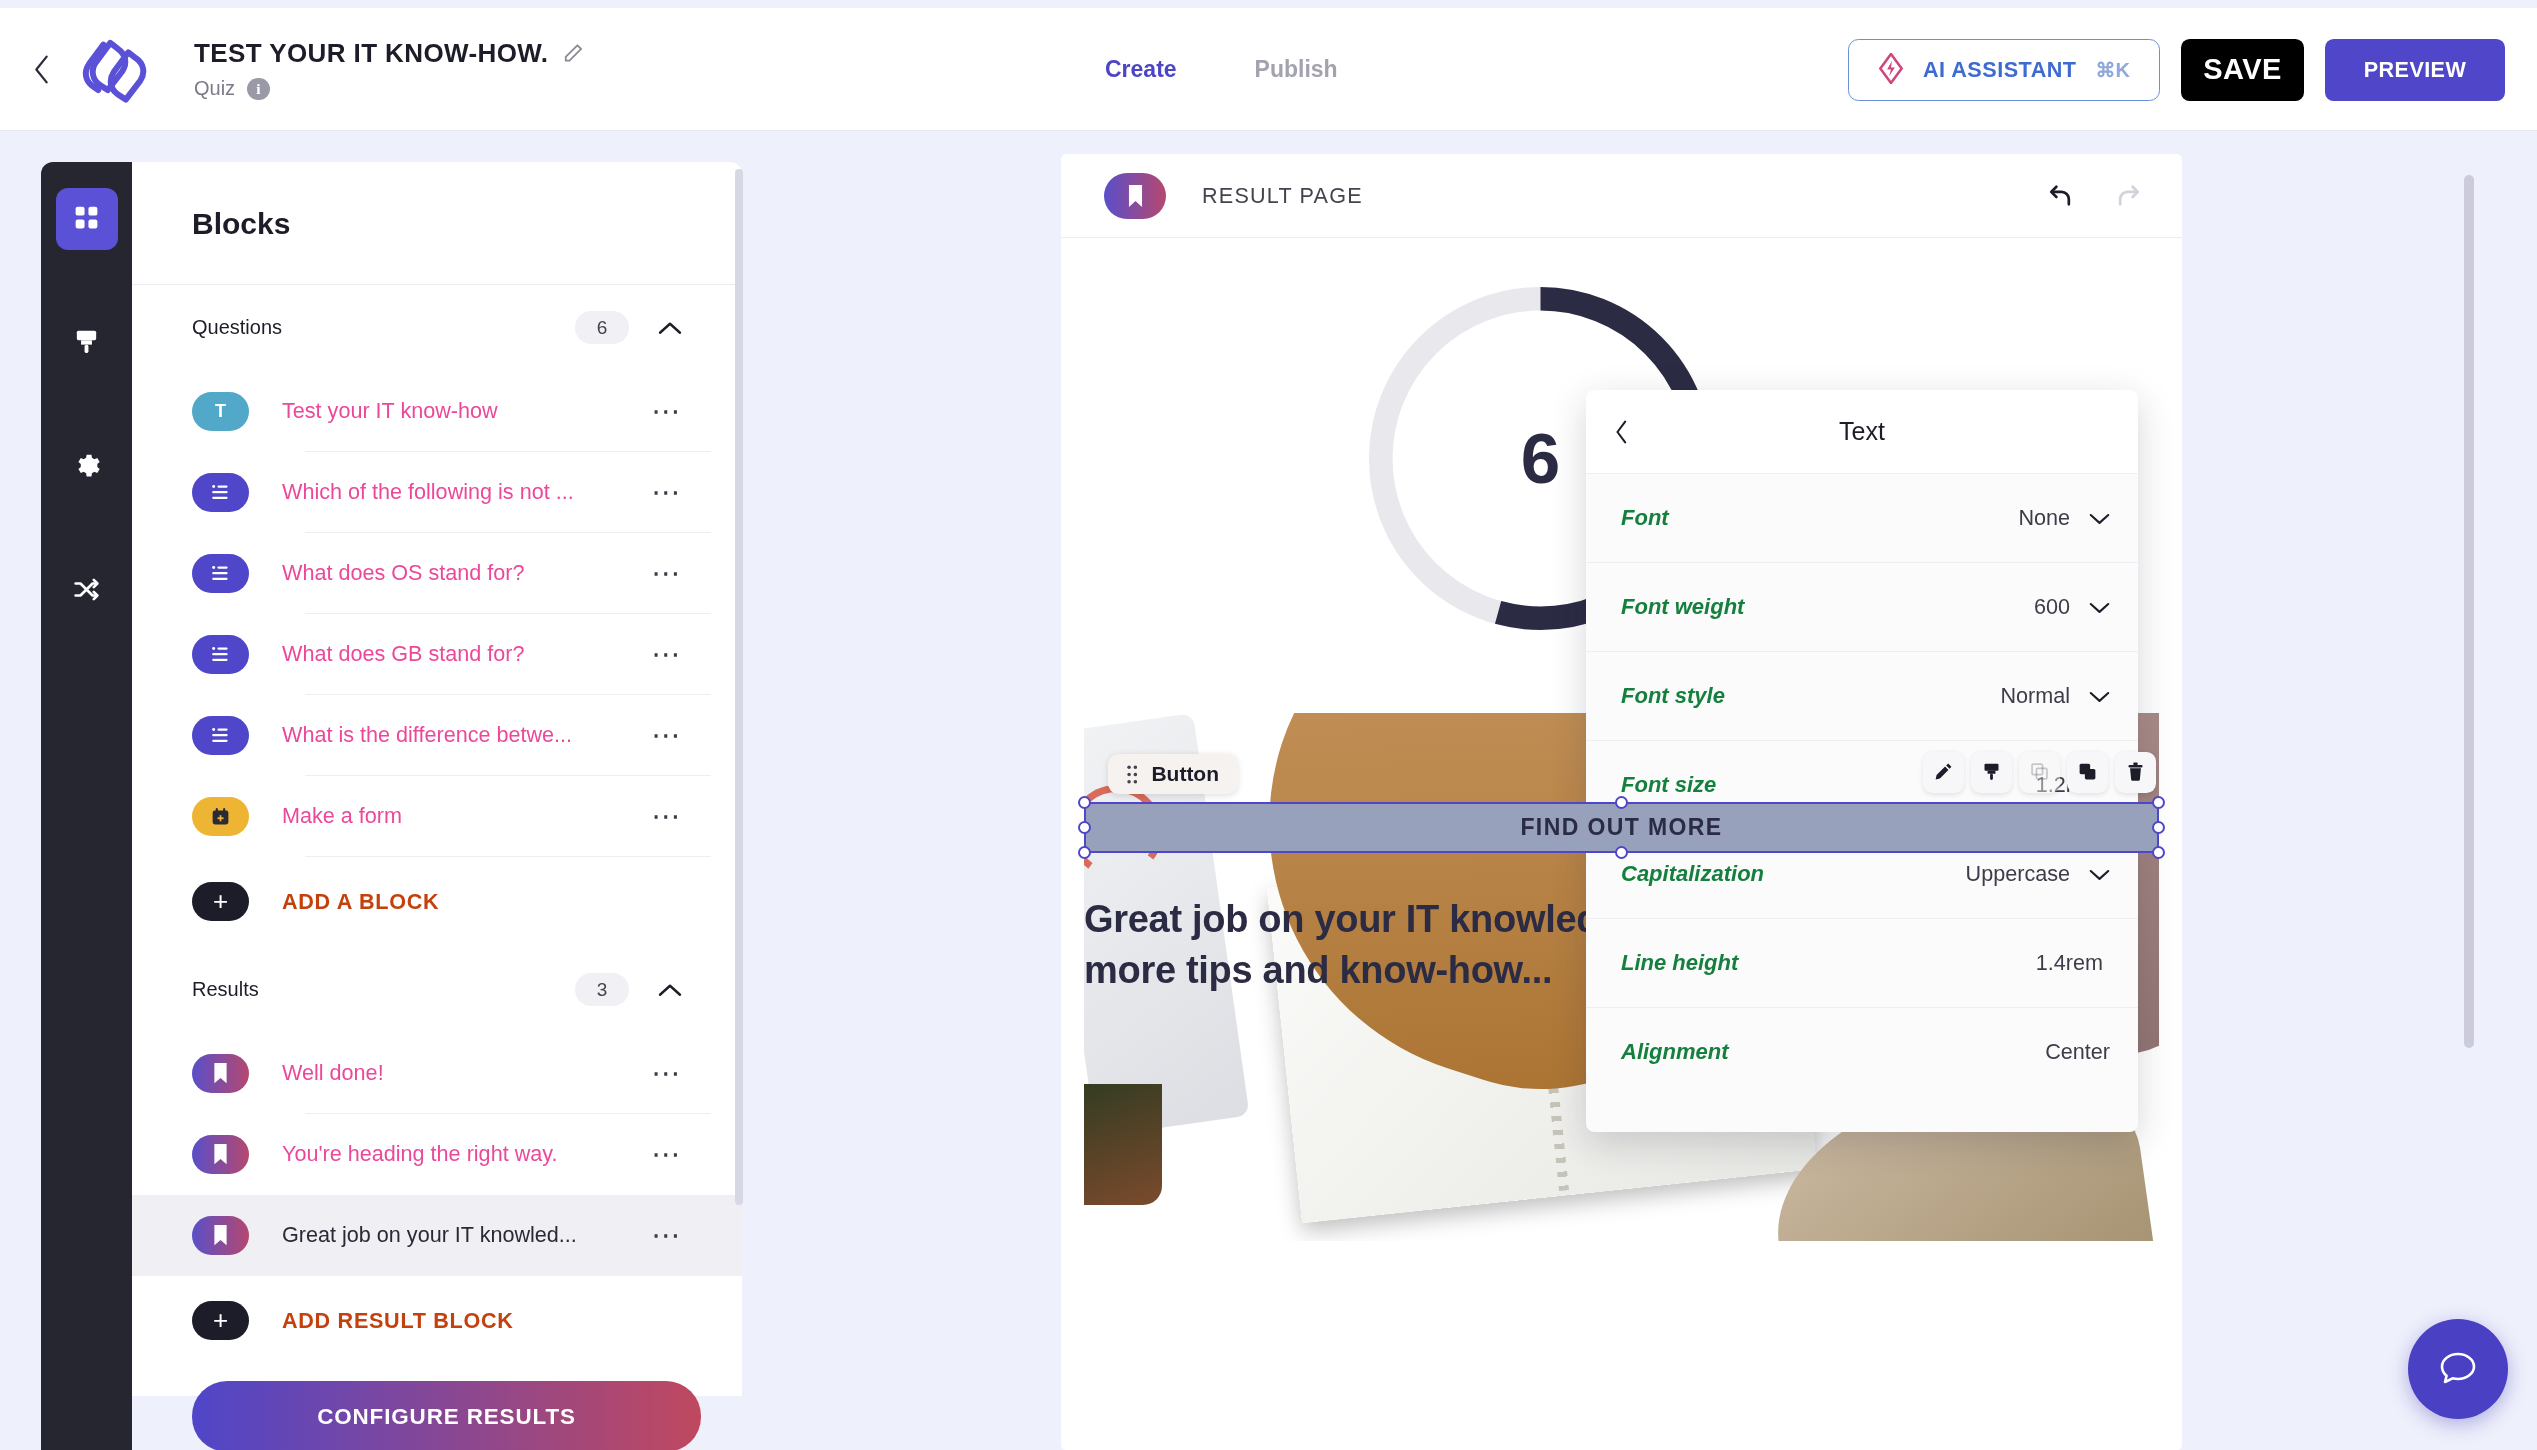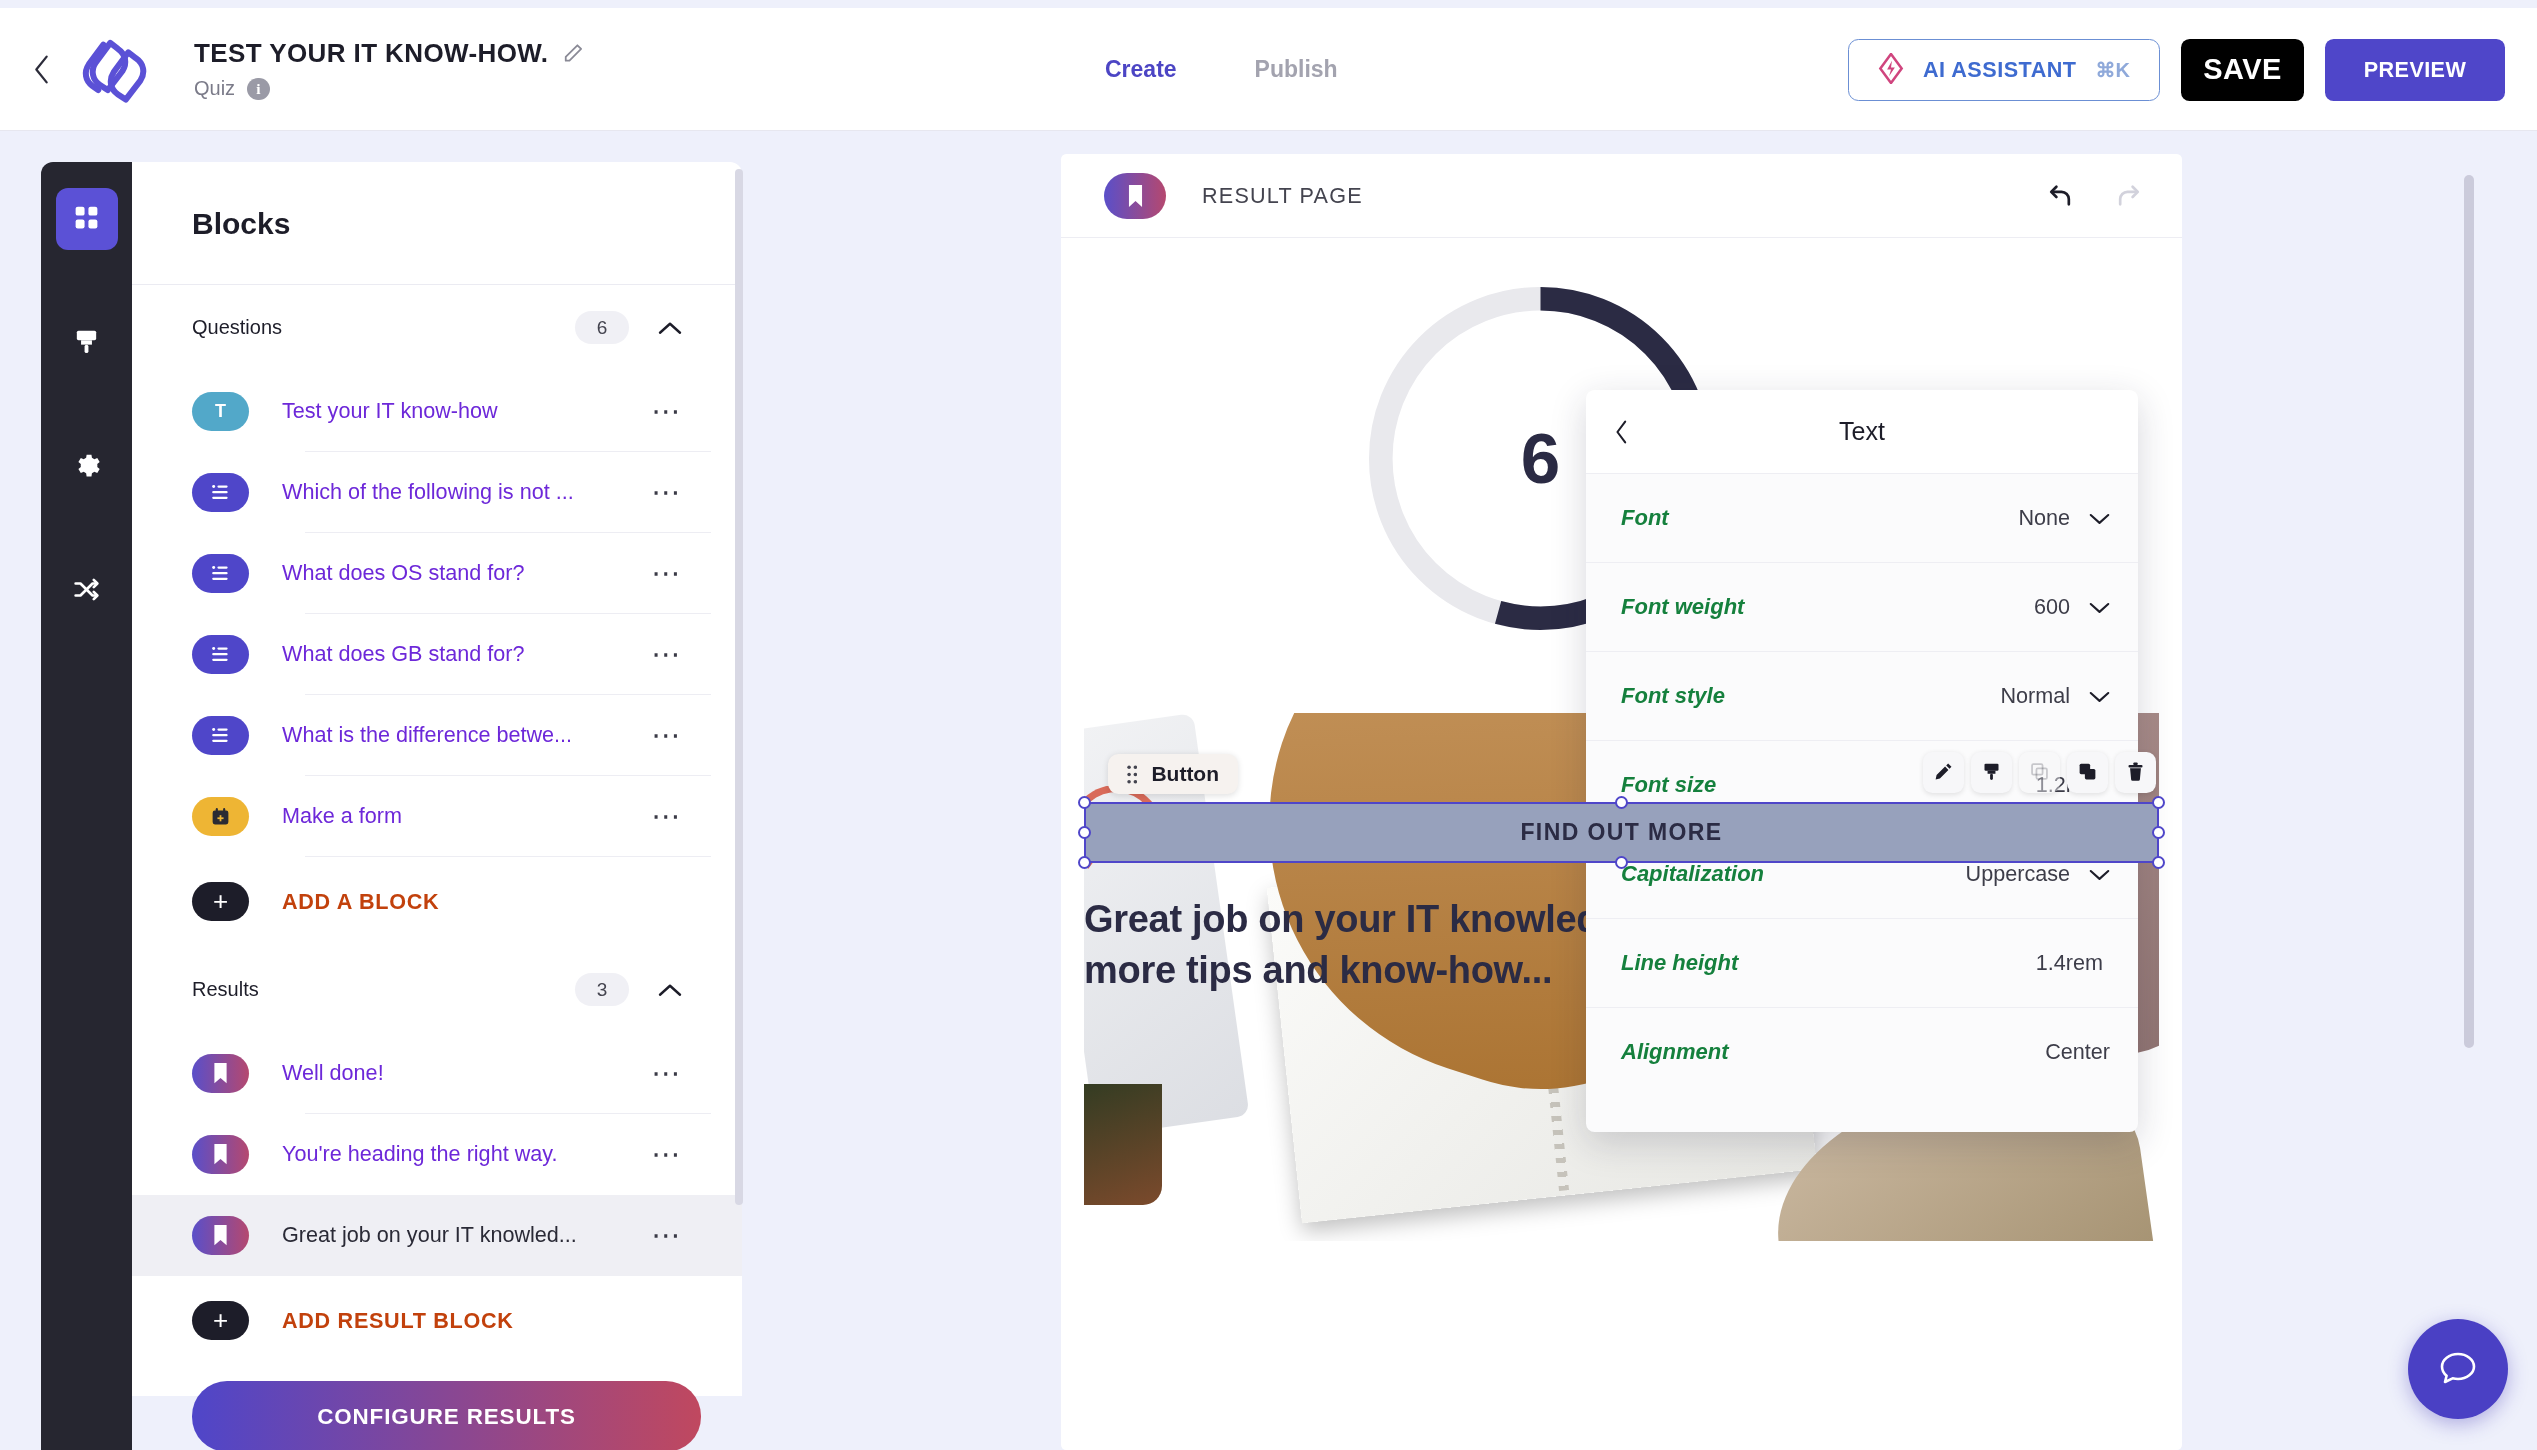--- a/index.html
+++ b/index.html
@@ -112,21 +112,21 @@
   .block-row.selected { background: #efeff4; }
   .blk-icon {
     width: 57px; height: 39px; border-radius: 20px; flex: 0 0 auto;
     display: flex; align-items: center; justify-content: center; color: #fff;
   }
   .blk-icon.text { background: #52a8c9; font-weight: 700; font-size: 18px; }
   .blk-icon.choice { background: #4f46c9; }
   .blk-icon.form { background: #eeb534; color: #2b2b33; }
   .blk-icon.result { background: linear-gradient(90deg,#5a4fc9 0%,#b5486f 100%); }
   .blk-label {
-    margin-left: 33px; font-size: 21.6px; color: #6d28d9;
+    margin-left: 33px; font-size: 21.6px; color: #ec4899;
     white-space: nowrap; overflow: hidden; text-overflow: ellipsis;
     flex: 1;
   }
   .block-row.selected .blk-label { color: #2a2a36; }
   .blk-dots { color: #3a3a46; font-size: 29px; letter-spacing: 1.7px; line-height: 8.6px; cursor: pointer; }
   .row-sep { position: absolute; left: 173px; right: 31px; bottom: 0; height: 0.9px; background: #ededf3; }
 
   .add-row { display: flex; align-items: center; height: 90px; padding: 0 60px; cursor: pointer; }
   .add-pill {
     width: 57px; height: 39px; border-radius: 20px; background: #1d1d29;
@@ -233,21 +233,21 @@
     position: absolute; right: 26px; top: 514px; display: flex; gap: 7px; z-index: 6;
   }
   .tb-btn {
     width: 41px; height: 41px; border-radius: 9.5px; background: #f7f7f9;
     display: flex; align-items: center; justify-content: center;
     color: #1d1d29; cursor: pointer; box-shadow: 0 1.7px 5.2px rgba(0,0,0,.10);
   }
   .tb-btn.disabled { background: rgba(244,244,247,.45); color: rgba(29,29,41,.22); }
 
   .selected-button {
-    position: absolute; left: 23px; top: 564px; width: 1075px; height: 61px;
+    position: absolute; left: 23px; top: 564px; width: 1075px; height: 51px;
     background: #97a1bc; border: 2.6px solid #4f46c9;
     display: flex; align-items: center; justify-content: center; z-index: 5;
   }
   .selected-button-label {
     font-size: 23px; font-weight: 700; color: #2b2b44; letter-spacing: 1.4px;
   }
   .handle {
     position: absolute; width: 13px; height: 13px; border-radius: 50%;
     background: #fff; border: 2.6px solid #4f46c9;
   }

